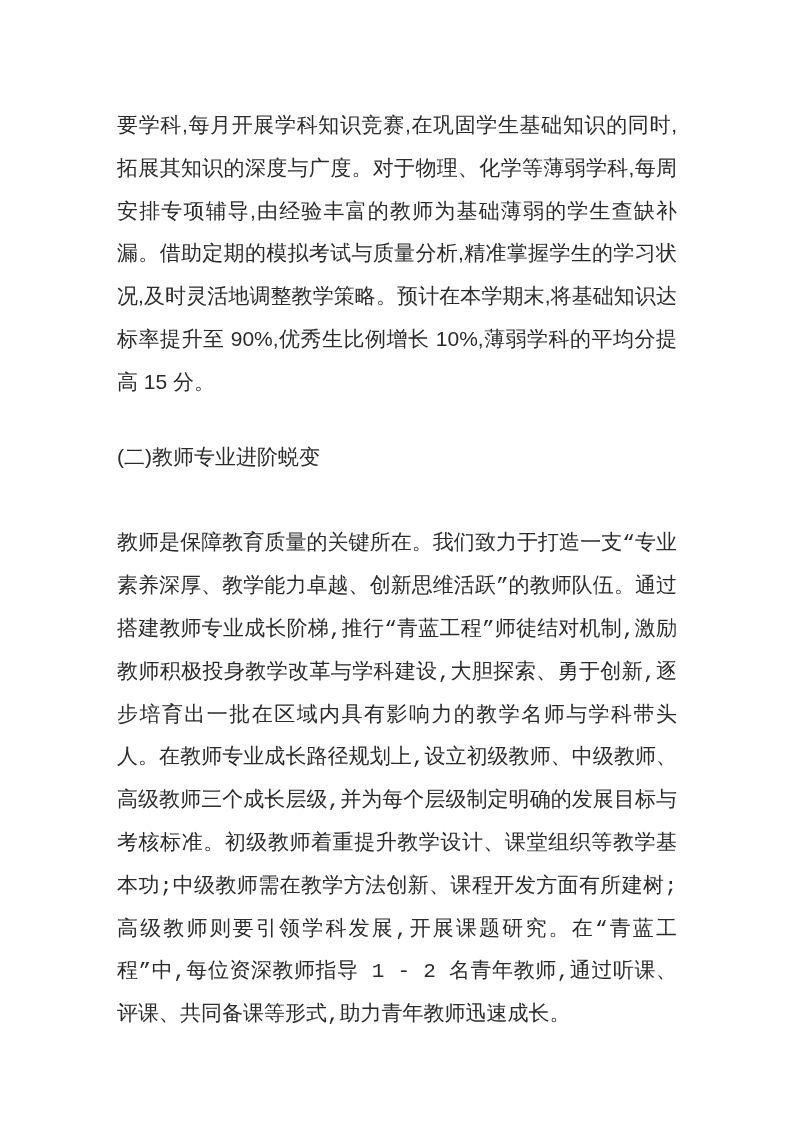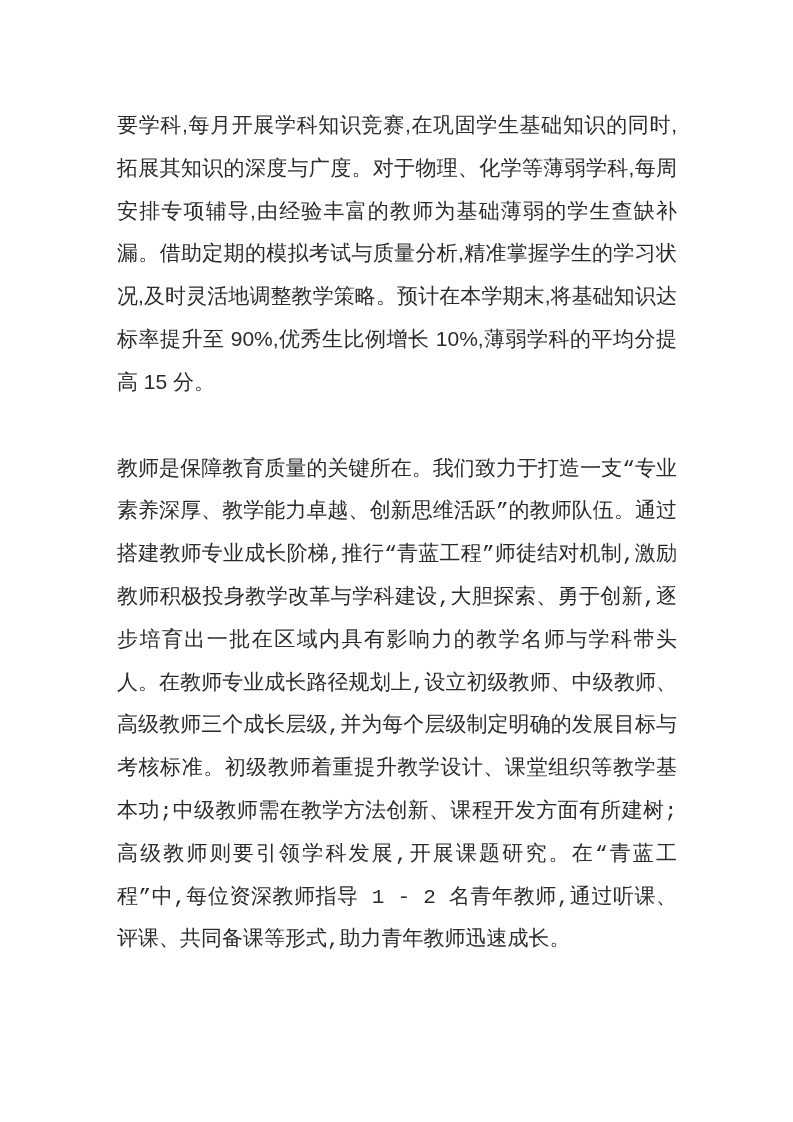--- a/index.html
+++ b/index.html
@@ -39,16 +39,17 @@
     font-family: Liberation Mono, monospace;
   }
 </style>
 </head>
 <body style="background: rgb(255, 255, 255); color: rgb(43, 43, 43);">
 
 <div class="page">
 
   <p class="body-text para-1">要学科,每月开展学科知识竞赛,在巩固学生基础知识的同时,拓展其知识的深度与广度。对于物理、化学等薄弱学科,每周安排专项辅导,由经验丰富的教师为基础薄弱的学生查缺补漏。借助定期的模拟考试与质量分析,精准掌握学生的学习状况,及时灵活地调整教学策略。预计在本学期末,将基础知识达标率提升至 90%,优秀生比例增长 10%,薄弱学科的平均分提高 15 分。</p>
 
+  <h2 class="section-heading">(二)教师专业进阶蜕变</h2>
 
   <p class="body-text para-2">教师是保障教育质量的关键所在。我们致力于打造一支“专业素养深厚、教学能力卓越、创新思维活跃”的教师队伍。通过搭建教师专业成长阶梯,推行“青蓝工程”师徒结对机制,激励教师积极投身教学改革与学科建设,大胆探索、勇于创新,逐步培育出一批在区域内具有影响力的教学名师与学科带头人。在教师专业成长路径规划上,设立初级教师、中级教师、高级教师三个成长层级,并为每个层级制定明确的发展目标与考核标准。初级教师着重提升教学设计、课堂组织等教学基本功;中级教师需在教学方法创新、课程开发方面有所建树;高级教师则要引领学科发展,开展课题研究。在“青蓝工程”中,每位资深教师指导 1 - 2 名青年教师,通过听课、评课、共同备课等形式,助力青年教师迅速成长。</p>
 
 </div>
 
 </body></html>

